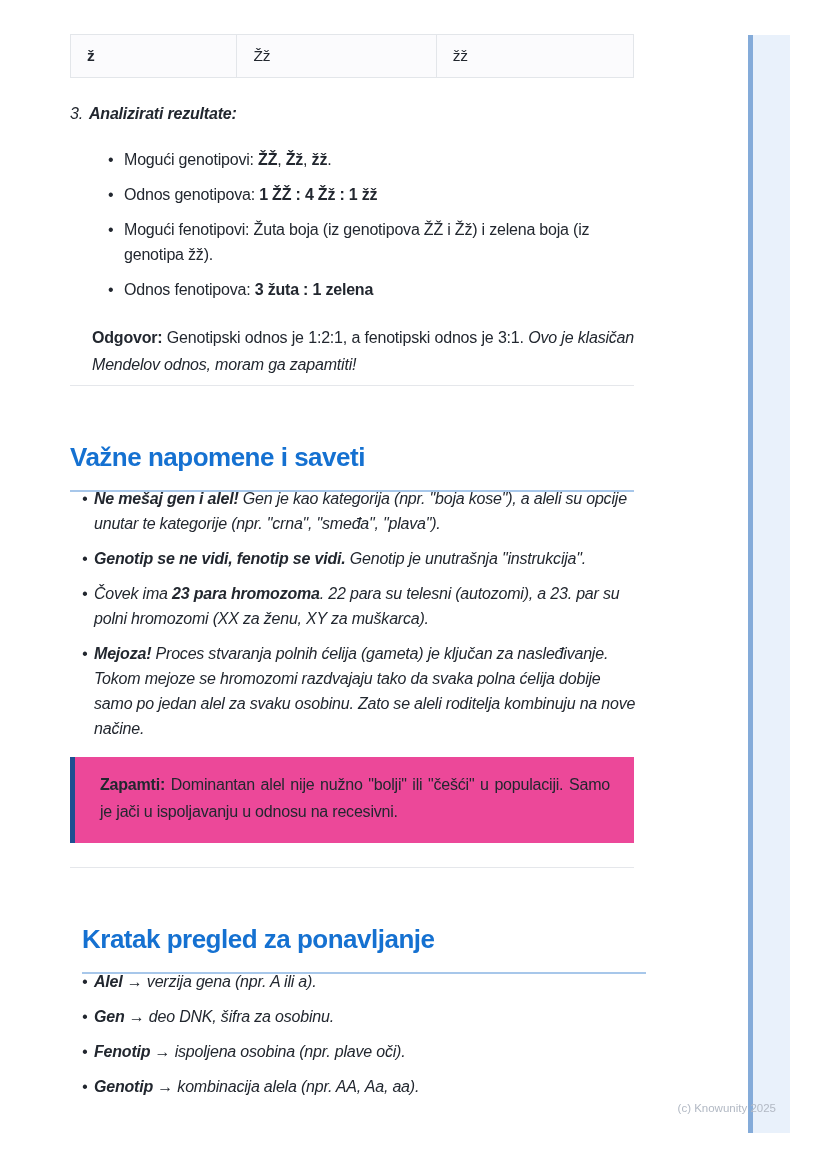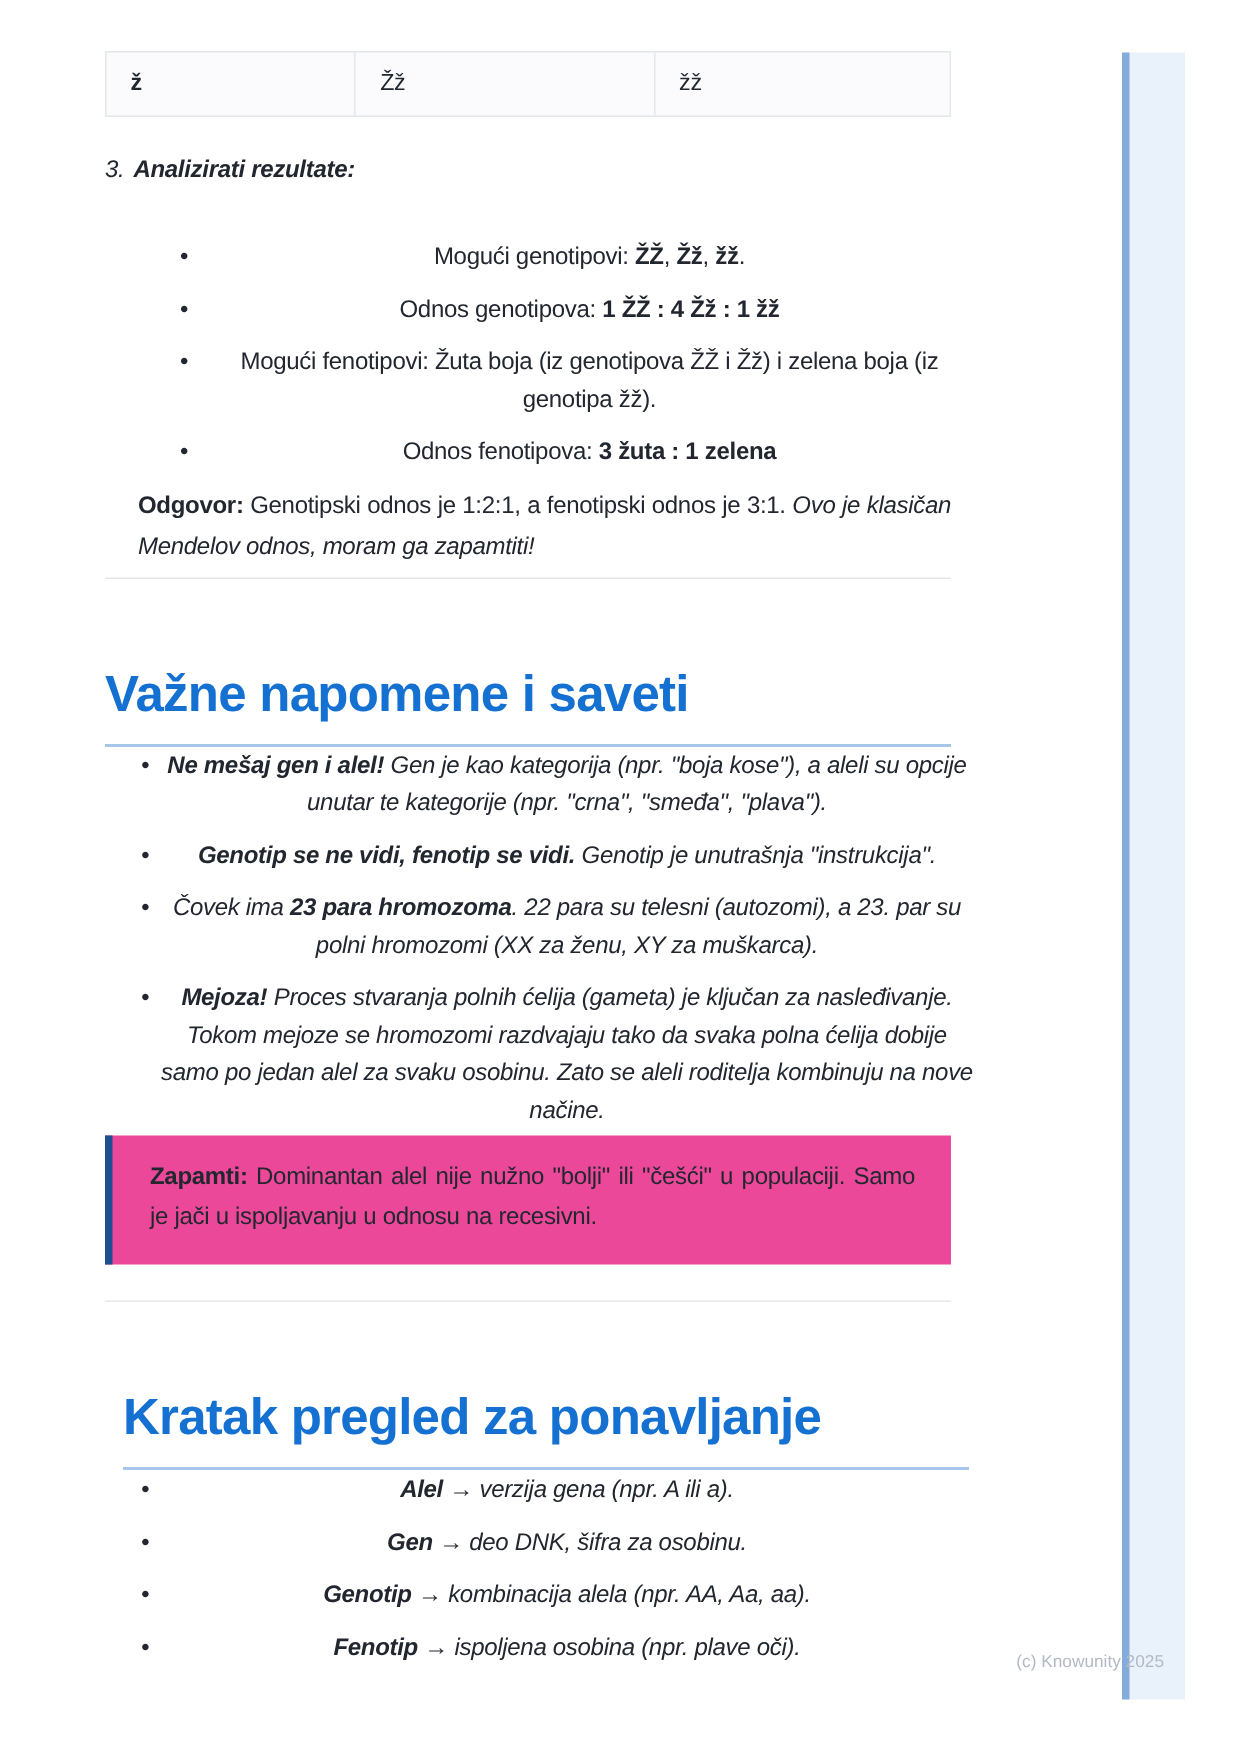--- a/index.html
+++ b/index.html
@@ -24,21 +24,21 @@
   .tablefrag .cell:last-child{border-right:none;}
   .tablefrag .c1{width:167px;font-weight:bold;}
   .tablefrag .c2{width:200px;}
   .tablefrag .c3{width:197px;}
 
   
   .step{left:70px;top:101px;width:564px;line-height:25px;font-style:italic;}
   .step .marker{display:inline-block;margin-right:6px;}
 
   
-  ul.doclist{margin:16px;padding:0;list-style:none;text-align:center;}
+  ul.doclist{margin:4px;padding:0;list-style:none;}
   ul.doclist li{position:relative;line-height:25px;margin-bottom:10px;}
   ul.doclist li:last-child{margin-bottom:0;}
   ul.doclist li::before{
     content:"\2022";position:absolute;left:0;top:0;line-height:25px;color:#22272f;
   }
   ul.nested{left:104px;top:143px;width:530px;}
   ul.nested li{padding-left:16px;}
   ul.toplist{left:78px;width:556px;font-style:italic;}
   ul.toplist li{padding-left:12px;}
   ul.sec2{top:482px;}
@@ -49,21 +49,21 @@
     left:92px;top:308px;width:542px;line-height:27px;text-align:justify;
   }
 
   
   .hr{left:70px;width:564px;height:0;border-top:1px solid #e5e7eb;}
   .hr1{top:385px;}
   .hr2{top:867px;}
 
   
   .h2{
-    left:70px;width:564px;color:#1571d1;font-size:34px;font-weight:bold;
+    left:70px;width:564px;color:#1571d1;font-size:26px;font-weight:bold;
     line-height:34px;letter-spacing:-0.5px;padding-bottom:16px;
     border-bottom:2.5px solid #a7c7ea;box-sizing:content-box;
   }
   .h2a{top:418px;}
   .h2b{top:900px;margin-left:12px;}
 
   
   .callout{
     left:70px;top:757px;width:564px;height:86px;box-sizing:border-box;
     background:#ec4899;border-left:5px solid #1d4f91;
@@ -117,21 +117,21 @@
     </ul>
 
   <div class="abs callout"><span class="b">Zapamti:</span><span> Dominantan alel nije nužno "bolji" ili "češći" u populaciji. Samo je jači u ispoljavanju u odnosu na recesivni.</span></div>
 
   <div class="abs hr hr2"></div>
 
   <h2 class="abs h2 h2b">Kratak pregled za ponavljanje</h2>
   <ul class="abs doclist toplist sec3">
       <li><span class="b">Alel</span><span> → verzija gena (npr. A ili a).</span></li>
       <li><span class="b">Gen</span><span> → deo DNK, šifra za osobinu.</span></li>
+      <li><span class="b">Fenotip</span><span> → ispoljena osobina (npr. plave oči).</span></li>
       <li><span class="b">Genotip</span><span> → kombinacija alela (npr. AA, Aa, aa).</span></li>
-      <li><span class="b">Fenotip</span><span> → ispoljena osobina (npr. plave oči).</span></li>
     </ul>
 
   <div class="abs scrollbar"></div>
 
   <div class="abs watermark">(c) Knowunity 2025</div>
 
 </div>
 
 </body></html>

